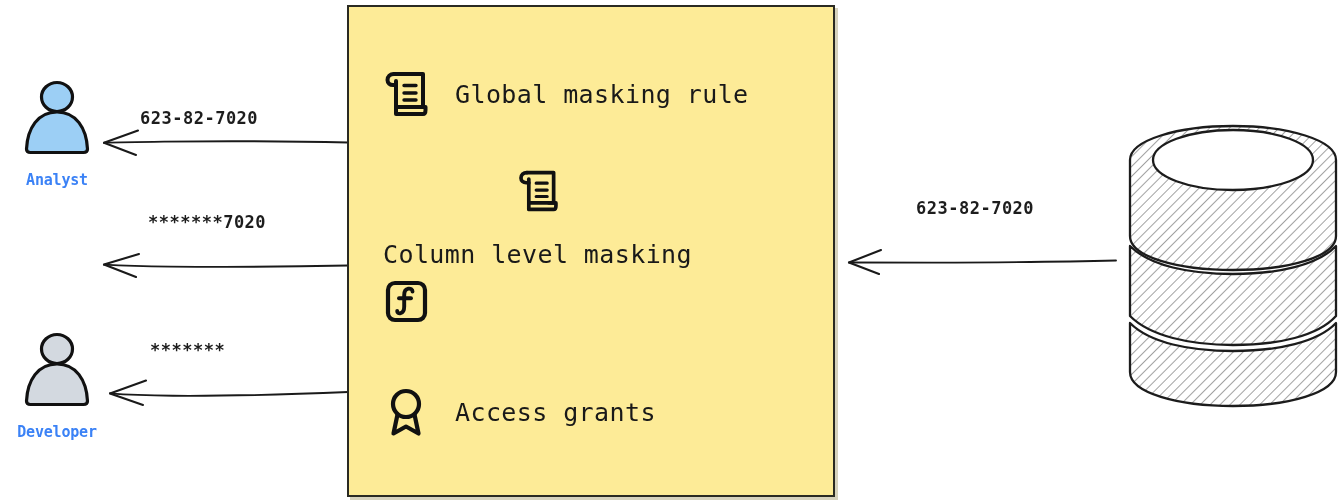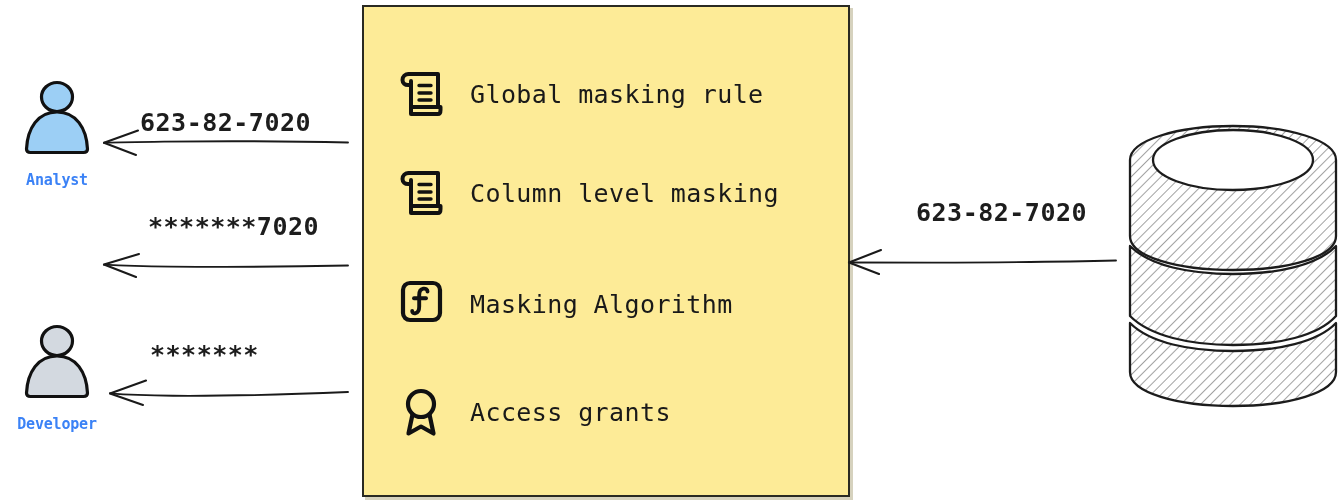--- a/index.html
+++ b/index.html
@@ -37,37 +37,37 @@
     color: #3b82f6;
     letter-spacing: -0.2px;
     margin-top: 9px;
     white-space: nowrap;
   }
 
   
   .flow-label {
     position: absolute;
     font-family: "DejaVu Sans Mono", monospace;
-    font-size: 25px;
+    font-size: 17px;
     font-weight: 700;
     color: #1d1d1d;
     letter-spacing: 0.5px;
     white-space: nowrap;
   }
 
   
   .arrow-svg {
     position: absolute;
     overflow: visible;
   }
 
   
   .policy-panel {
     position: absolute;
-    left: 362px;
+    left: 347px;
     top: 5px;
     width: 488px;
     height: 492px;
     background: #fdeb97;
     border: 2px solid #2a2a22;
     box-sizing: border-box;
     box-shadow: 3px 3px 0 rgba(120,105,40,0.30);
   }
   .policy-list {
     position: absolute;
@@ -114,21 +114,21 @@
 
   <div class="actor" style="left:2px; top:80px;">
     <svg class="actor-figure" viewBox="0 0 78 82">
       <ellipse cx="39" cy="17" rx="15.5" ry="14.5" fill="#9ccff5" stroke="#111111" stroke-width="3.2"></ellipse>
       <path d="M39 32 C20 32 9.5 48 8.5 69 C8.5 71.5 10 72.5 12.5 72.5 L65.5 72.5 C68 72.5 69.5 71.5 69.5 69 C68.5 48 58 32 39 32 Z" fill="#9ccff5" stroke="#111111" stroke-width="3.2" stroke-linejoin="round"></path>
     </svg>
     <div class="actor-label">Analyst</div>
   </div>
 
 
-  <div class="actor" style="left:2px; top:324px;">
+  <div class="actor" style="left:2px; top:332px;">
     <svg class="actor-figure" viewBox="0 0 78 82">
       <ellipse cx="39" cy="17" rx="15.5" ry="14.5" fill="#d3d9e0" stroke="#111111" stroke-width="3.2"></ellipse>
       <path d="M39 32 C20 32 9.5 48 8.5 69 C8.5 71.5 10 72.5 12.5 72.5 L65.5 72.5 C68 72.5 69.5 71.5 69.5 69 C68.5 48 58 32 39 32 Z" fill="#d3d9e0" stroke="#111111" stroke-width="3.2" stroke-linejoin="round"></path>
     </svg>
     <div class="actor-label">Developer</div>
   </div>
 
   <div class="flow-label" style="left:140px; top:108px;">623-82-7020</div>
   <div class="flow-label" style="left:148px; top:212px;">*******7020</div>
   <div class="flow-label" style="left:150px; top:340px;">*******</div>
@@ -154,37 +154,36 @@
       <div class="policy-item" style="top:62px;">
         <svg class="policy-icon" viewBox="0 0 46 50">
           <path d="M11 5 L40 5 L40 38 L35 38" fill="none" stroke="#111111" stroke-width="4" stroke-linejoin="round" stroke-linecap="round"></path>
           <path d="M11 5 C7 5 4.5 7.5 4.5 11 C4.5 14 7 16 10 16 L13 16" fill="none" stroke="#111111" stroke-width="4" stroke-linejoin="round" stroke-linecap="round"></path>
           <path d="M13 12 L13 45 L40 45 C42 45 42.5 43 42.5 41 L42.5 38 L13 38" fill="none" stroke="#111111" stroke-width="4" stroke-linejoin="round" stroke-linecap="round"></path>
           <path d="M21 16.5 L33 16.5 M21 24 L33 24 M21 31 L33 31" fill="none" stroke="#111111" stroke-width="3.4" stroke-linecap="round"></path>
         </svg>
         <div class="policy-text">Global masking rule</div>
       </div>
 
-      <div class="policy-item" style="top:161px;">
+      <div class="policy-item" style="top:161px;flex-direction:column;">
         <svg class="policy-icon" viewBox="0 0 46 50">
           <path d="M11 5 L40 5 L40 38 L35 38" fill="none" stroke="#111111" stroke-width="4" stroke-linejoin="round" stroke-linecap="round"></path>
           <path d="M11 5 C7 5 4.5 7.5 4.5 11 C4.5 14 7 16 10 16 L13 16" fill="none" stroke="#111111" stroke-width="4" stroke-linejoin="round" stroke-linecap="round"></path>
           <path d="M13 12 L13 45 L40 45 C42 45 42.5 43 42.5 41 L42.5 38 L13 38" fill="none" stroke="#111111" stroke-width="4" stroke-linejoin="round" stroke-linecap="round"></path>
           <path d="M21 16.5 L33 16.5 M21 24 L33 24 M21 31 L33 31" fill="none" stroke="#111111" stroke-width="3.4" stroke-linecap="round"></path>
         </svg>
         <div class="policy-text">Column level masking</div>
       </div>
 
       <div class="policy-item" style="top:272px;">
         <svg class="policy-icon" viewBox="0 0 46 50">
           <rect x="5" y="4" width="37" height="37" rx="7" ry="7" fill="none" stroke="#111111" stroke-width="4.2"></rect>
           <path d="M29.5 12.5 C29.5 10.5 27.5 9.3 25.3 9.7 C22.3 10.2 21.2 13 21.2 16.2 L21.2 27.6 C21.2 31.2 20.2 33.6 17.6 34.2 C15.6 34.7 14.2 33.6 14.2 32" fill="none" stroke="#111111" stroke-width="3.9" stroke-linecap="round"></path>
           <path d="M16 19.2 L28 19.2" fill="none" stroke="#111111" stroke-width="3.9" stroke-linecap="round"></path>
         </svg>
-        <div class="policy-text">Masking Algorithm</div>
       </div>
 
       <div class="policy-item" style="top:380px;align-items:center;">
         <svg class="policy-icon" viewBox="0 0 46 50">
           <circle cx="23" cy="17" r="13" fill="none" stroke="#111111" stroke-width="4.2"></circle>
           <path d="M14.5 27.5 L10.5 46.5 L23 39.5 L35.5 46.5 L31.5 27.5" fill="none" stroke="#111111" stroke-width="4.2" stroke-linejoin="round" stroke-linecap="round"></path>
         </svg>
         <div class="policy-text">Access grants</div>
       </div>
 

